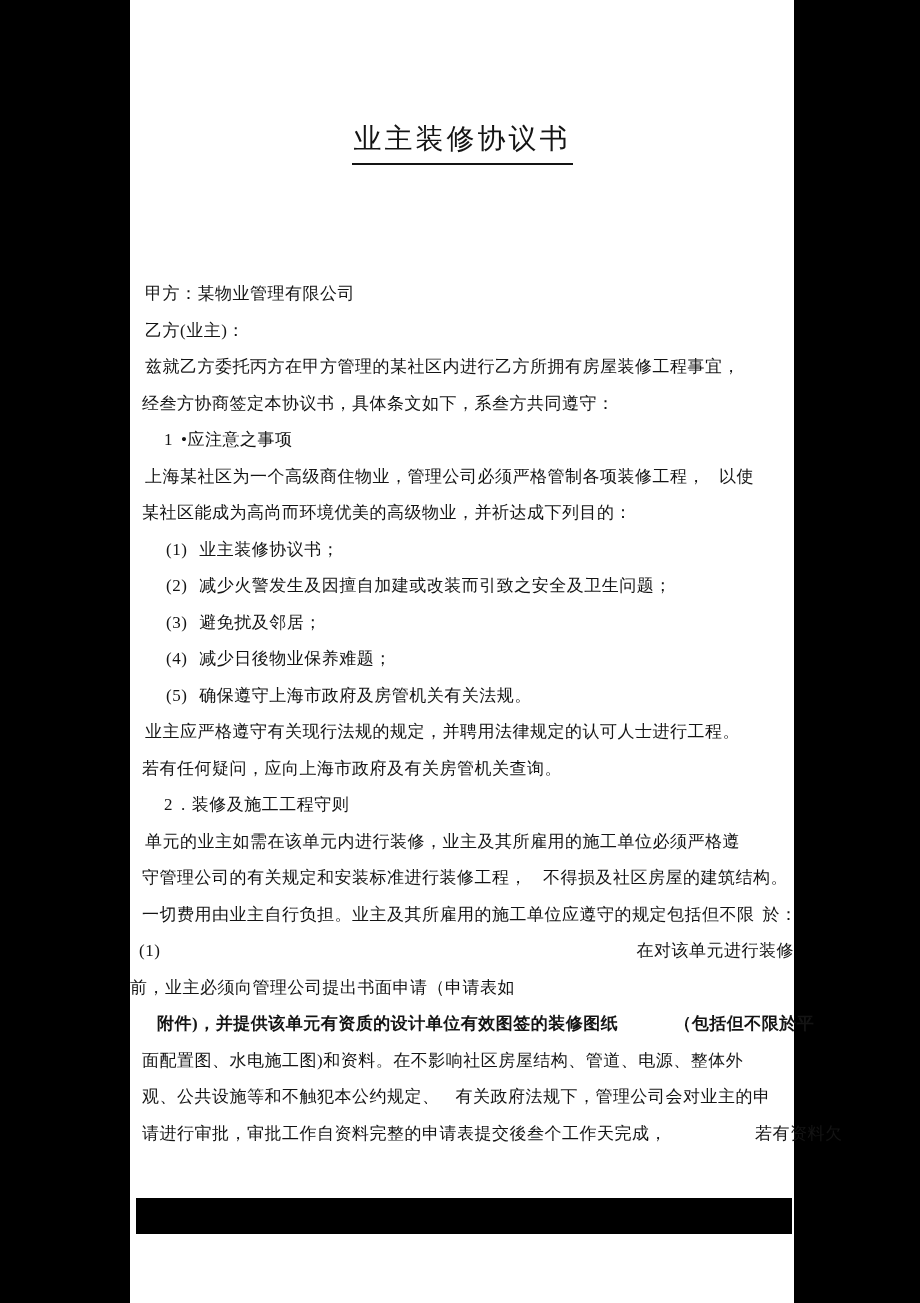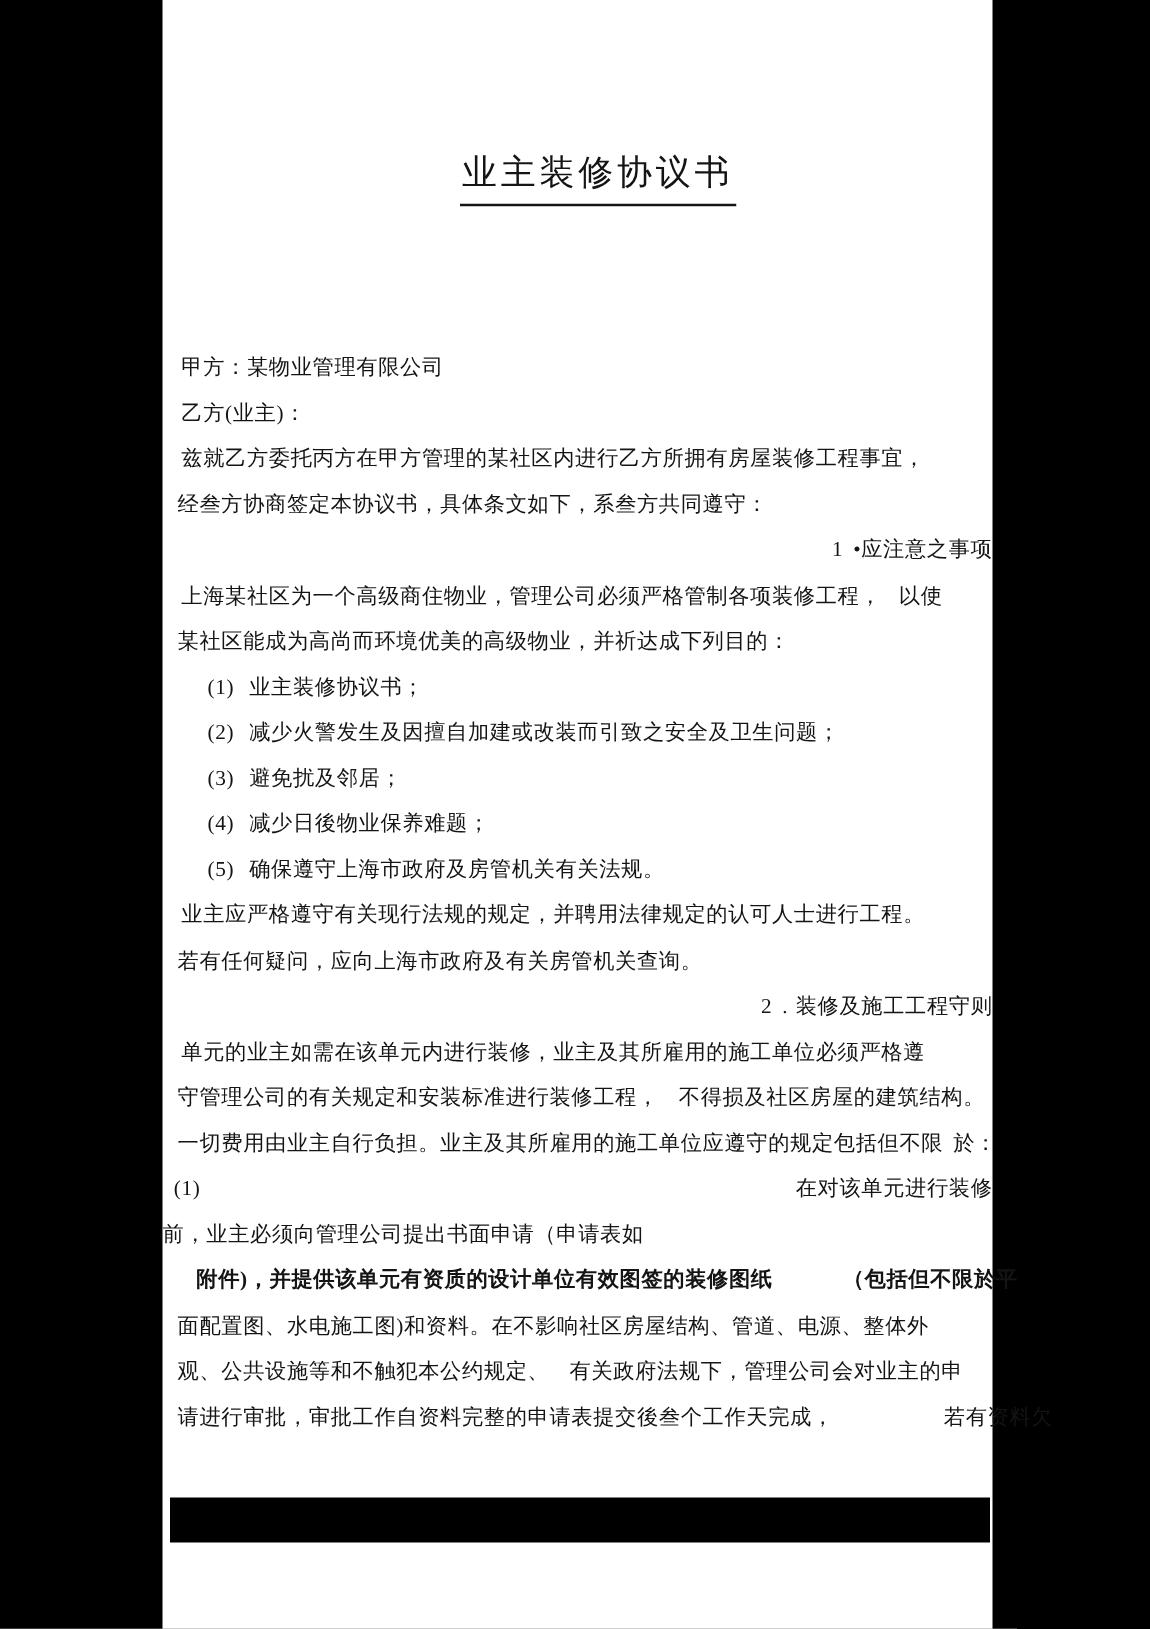--- a/index.html
+++ b/index.html
@@ -23,21 +23,20 @@
   .doc-title {
     position: absolute;
     top: 117px;
     left: 0;
     width: 100%;
     text-align: center;
     font-size: 28px;
     letter-spacing: 3px;
     line-height: 44px;
     white-space: nowrap;
-    margin-left: 16px;
   }
   .doc-title .title-text {
     display: inline-block;
     border-bottom: 2px solid #141414;
     padding: 0 2px 2px 2px;
   }
   .content {
     position: absolute;
     top: 276px;
     left: 0;
@@ -47,21 +46,21 @@
     height: 36.5px;
     line-height: 36.5px;
     font-size: 17px;
     white-space: nowrap;
     letter-spacing: 0.5px;
   }
   .seg { display: inline-block; vertical-align: top; }
   .gap { display: inline-block; vertical-align: top; height: 1px; }
   .v-indent { padding-left: 15px; }
   .v-flush  { padding-left: 12px; }
-  .v-head   { padding-left: 34px; text-align: right; }
+  .v-head   { padding-left: 34px; }
   .v-sub    { padding-left: 27px; font-weight: bold; }
   .v-list   { padding-left: 36px; }
   .v-split  { display: flex; justify-content: space-between; padding-left: 9px; }
   .v-center { text-align: left; padding-right: 63px; }
   .redaction {
     position: absolute;
     top: 1198px;
     left: 6px;
     width: 656px;
     height: 36px;

